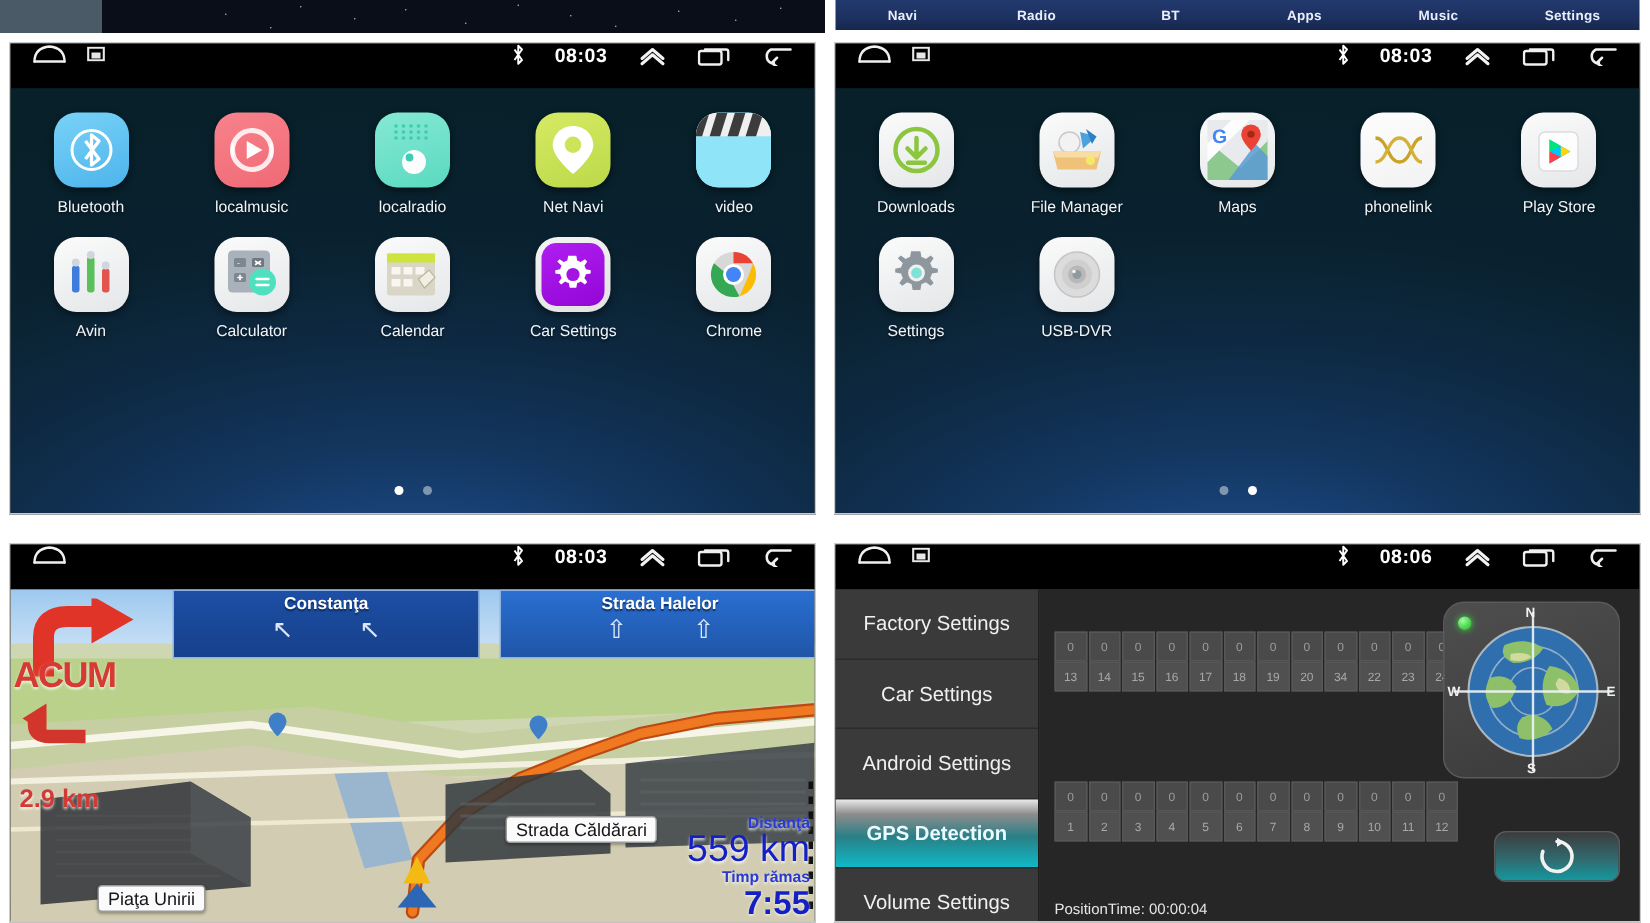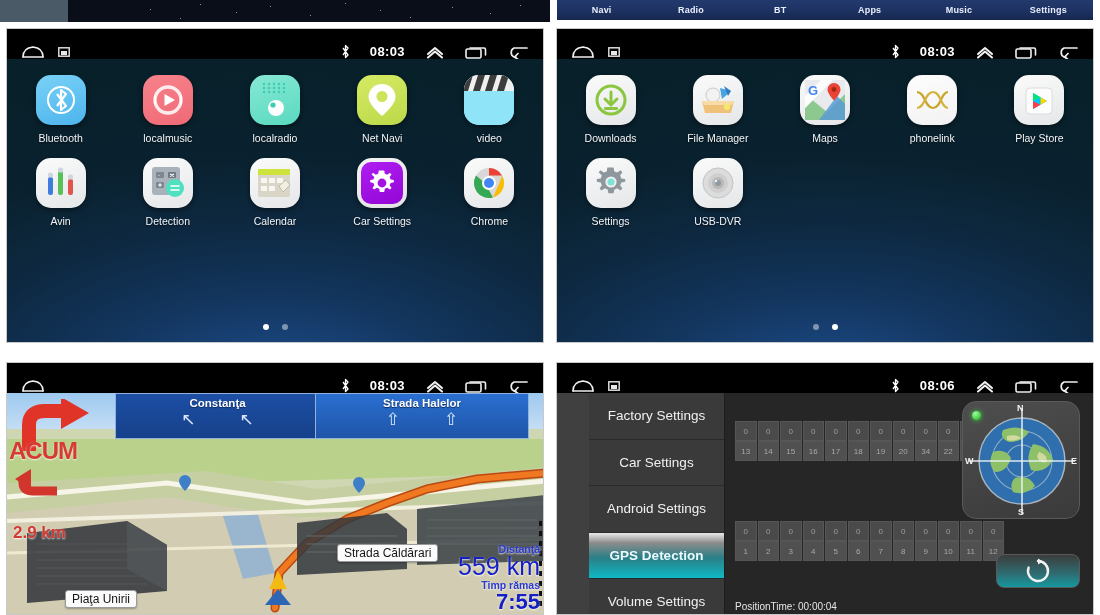--- a/index.html
+++ b/index.html
@@ -38,21 +38,21 @@
 
   
   .unit {
     position:absolute;
     border:1px solid #c9c9c9;
     background:#000;
     overflow:hidden;
   }
   .statusbar {
     position:absolute; left:0; top:0; right:0; height:30px;
-    background:#000; display:flex; align-items:flex-end;
+    background:#000; display:flex; align-items:flex-start;
     padding:0 14px;
   }
   .sb-left { display:flex; align-items:center; gap:13px; }
   .sb-right { margin-left:auto; display:flex; align-items:center; gap:20px; }
   .sb-time { color:#fff; font-size:13px; font-weight:bold; letter-spacing:.4px; }
   .ico { display:inline-flex; align-items:center; justify-content:center; }
 
   
   .drawer {
     position:absolute; left:0; top:30px; right:0; bottom:0;
@@ -104,21 +104,21 @@
     padding:1px 6px; font-size:12px; color:#15151a; white-space:nowrap;
     box-shadow:0 1px 2px rgba(0,0,0,.3);
   }
   .hud { position:absolute; right:3px; bottom:1px; text-align:right; color:#1a24c8;
          text-shadow:0 1px 2px rgba(255,255,255,.9); }
   .hud .cap { font-size:10.5px; font-weight:bold; color:#2a3ad0; }
   .hud .big { font-size:25px; font-weight:normal; line-height:.95; color:#1420c4; }
   .hud .big2 { font-size:22px; font-weight:bold; line-height:1; color:#1420c4; }
 
   
-  .setbody { position:absolute; left:0; top:30px; right:0; bottom:0; background:#404040; display:flex;padding-left:32px; }
+  .setbody { position:absolute; left:0; top:30px; right:0; bottom:0; background:#b91c1c; display:flex; }
   .sidemenu { width:136px; background:#3a3a3a; border-right:1px solid #1d1d1d; }
   .smi {
     height:46.5px; display:flex; align-items:center; justify-content:center;
     color:#f0f0f0; font-size:13.5px; border-bottom:1px solid #2a2a2a;
     cursor:pointer; text-align:center;
   }
   .smi.active {
     background:linear-gradient(180deg,#e9e9e9 0%, #8c8c8c 22%, #2a7f86 55%, #0fb9c6 100%);
     color:#eafcff; font-weight:bold;
   }
@@ -323,21 +323,21 @@
               <rect x="7" y="8" width="8" height="6" rx="1" fill="#7d878f"></rect>
                 <text x="9" y="13" font-size="6" fill="#eee">-</text>
               <rect x="19" y="8" width="8" height="6" rx="1" fill="#6e7880"></rect>
               <path d="M21 10 L25 12.5 M25 10 L21 12.5" stroke="#fff" stroke-width="1.1"></path>
               <rect x="7" y="18" width="8" height="6" rx="1" fill="#7d878f"></rect>
               <path d="M11 19.2 V22.8 M9.2 21 H12.8" stroke="#fff" stroke-width="1.1"></path>
               <circle cx="26" cy="24" r="9" fill="#4fe0c0"></circle>
               <path d="M22 22 H30 M22 26 H30" stroke="#fff" stroke-width="1.6" stroke-linecap="round"></path>
             </svg>
           </div>
-          <div class="app-label">Detection</div>
+          <div class="app-label">Calculator</div>
         </div>
 
         <div class="app">
           <div class="tile plain">
             <svg width="40" height="38" viewBox="0 0 40 38">
               <rect x="3" y="5" width="32" height="28" rx="2" fill="#d9d6c8"></rect>
               <rect x="3" y="5" width="32" height="6" fill="#cfe33f"></rect>
               <g fill="#f7f6f0">
                 <rect x="6" y="14" width="6" height="5"></rect>
                   <rect x="14" y="14" width="6" height="5"></rect>
@@ -642,21 +642,21 @@
         </g>
       </svg>
 
       <div class="signboard" style="left:108px; width:205px;">
         <div class="txt">Constanţa</div>
         <div class="arrows">
             <span>↖</span>
             <span>↖</span>
           </div>
       </div>
-      <div class="signboard" style="left:308px; width:214px; background:linear-gradient(180deg,#2a6fd1,#1f55a8);">
+      <div class="signboard" style="left:326px; width:214px; background:linear-gradient(180deg,#2a6fd1,#1f55a8);">
         <div class="txt">Strada Halelor</div>
         <div class="arrows">
             <span>⇧</span>
             <span>⇧</span>
           </div>
       </div>
 
       <svg class="turnarrow" viewBox="0 0 100 56">
         <path d="M18 52 L18 26 Q18 12 34 12 L58 12" stroke="#e03428" stroke-width="14" fill="none" stroke-linecap="butt"></path>
         <path d="M50 -2 L78 14 L50 30 Z" fill="#e03428"></path>

